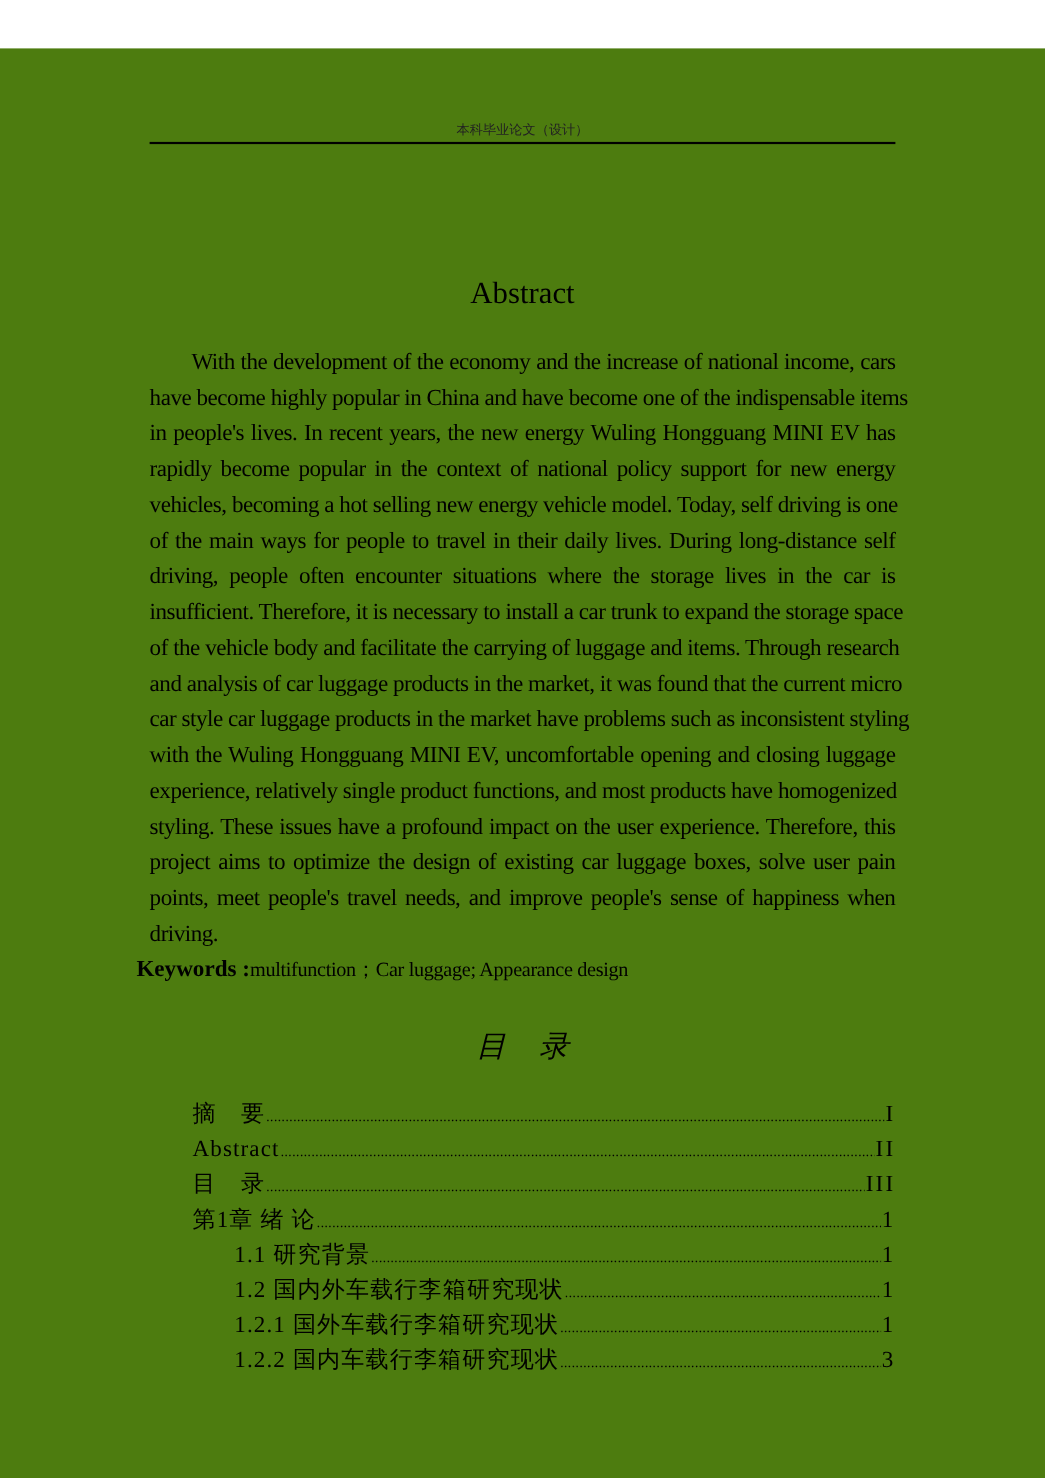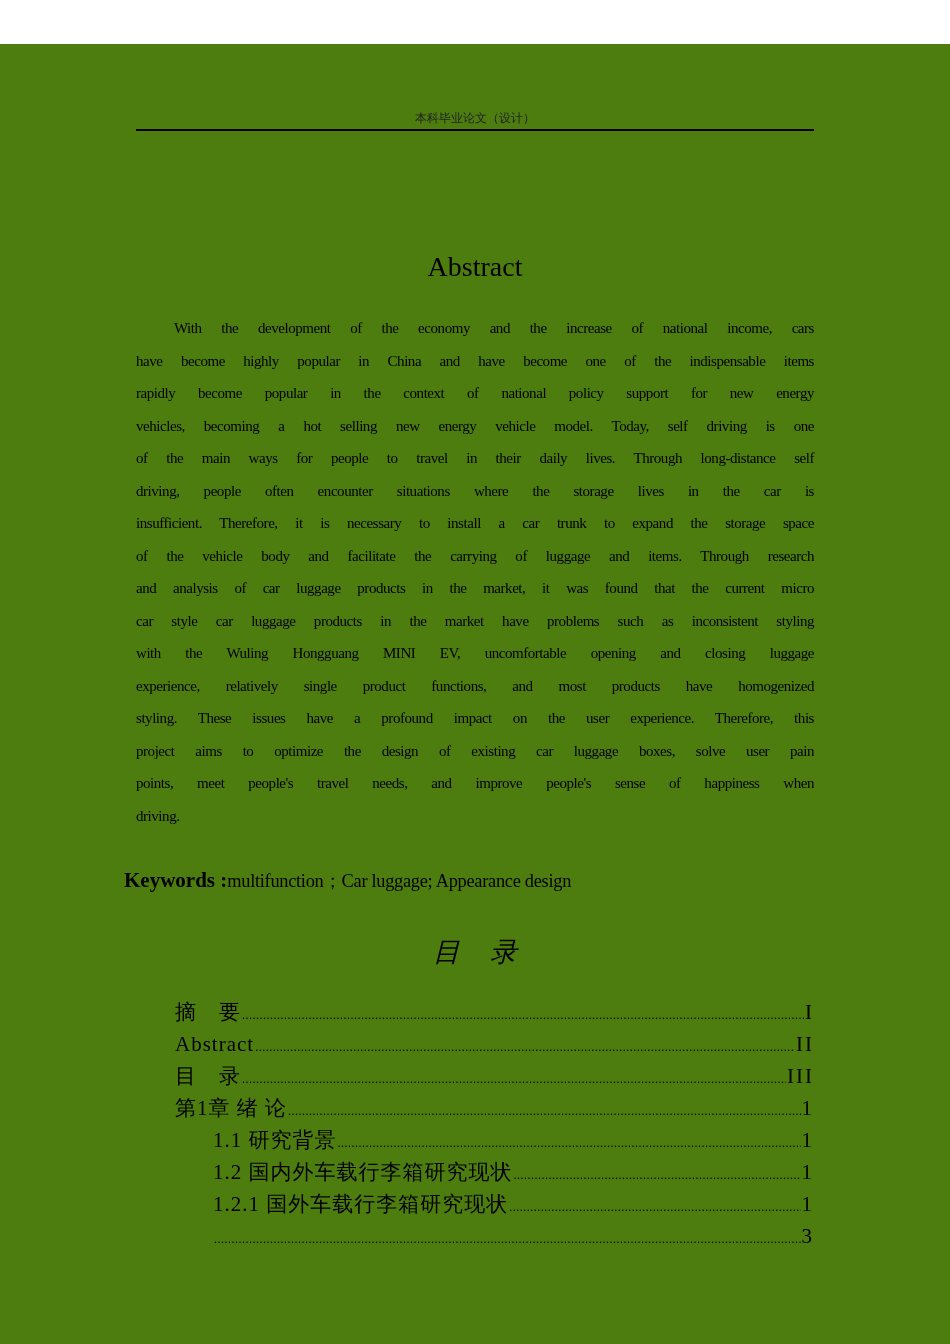--- a/index.html
+++ b/index.html
@@ -7,21 +7,21 @@
   .page { position: absolute; left: 0; top: 0; width: 950px; height: 1344px; background: #4d7c0f; margin-top: 44px; }
   .header-text {
     position: absolute; left: 136px; width: 678px; top: 66px;
     text-align: center; font-family: "DejaVu Serif", serif; font-size: 12px; line-height: 16px; color: #222;
   }
   .header-rule { position: absolute; left: 136px; width: 678px; top: 85px; height: 0; border-top: 2px solid #000; }
   .abstract-title {
     position: absolute; left: 136px; width: 678px; top: 205px;
     text-align: center; font-family: "Liberation Serif", serif; font-size: 28px; line-height: 36px;
   }
-  .body { position: absolute; left: 136px; width: 678px; top: 268px; font-family: "Liberation Serif", serif; font-size: 15px; }
+  .body { position: absolute; left: 136px; width: 678px; top: 268px; font-family: "Liberation Serif", serif; font-size: 21px; }
   .line {
     height: 32.5px; line-height: 32.5px; white-space: nowrap;
     text-align: justify; text-align-last: justify; letter-spacing: -0.45px;
   }
   .line.first { text-indent: 38px; }
   .line.last { text-align-last: left; }
   .keywords {
     position: absolute; left: 124px; top: 820px; font-family: "Liberation Serif", serif; line-height: 32px; white-space: nowrap;
   }
   .kw-label { font-weight: bold; font-size: 21px; }
@@ -47,23 +47,24 @@
 <div class="page">
 
   <div class="header-text">本科毕业论文（设计）</div>
   <div class="header-rule"></div>
 
   <h1 class="abstract-title" style="margin:0;font-weight:normal;">Abstract</h1>
 
   <div class="body">
     <div class="line first">With the development of the economy and the increase of national income, cars</div>
     <div class="line">have become highly popular in China and have become one of the indispensable items</div>
+    <div class="line">in people's lives. In recent years, the new energy Wuling Hongguang MINI EV has</div>
     <div class="line">rapidly become popular in the context of national policy support for new energy</div>
     <div class="line">vehicles, becoming a hot selling new energy vehicle model. Today, self driving is one</div>
-    <div class="line">of the main ways for people to travel in their daily lives. Through long-distance self</div>
+    <div class="line">of the main ways for people to travel in their daily lives. During long-distance self</div>
     <div class="line">driving, people often encounter situations where the storage lives in the car is</div>
     <div class="line">insufficient. Therefore, it is necessary to install a car trunk to expand the storage space</div>
     <div class="line">of the vehicle body and facilitate the carrying of luggage and items. Through research</div>
     <div class="line">and analysis of car luggage products in the market, it was found that the current micro</div>
     <div class="line">car style car luggage products in the market have problems such as inconsistent styling</div>
     <div class="line">with the Wuling Hongguang MINI EV, uncomfortable opening and closing luggage</div>
     <div class="line">experience, relatively single product functions, and most products have homogenized</div>
     <div class="line">styling. These issues have a profound impact on the user experience. Therefore, this</div>
     <div class="line">project aims to optimize the design of existing car luggage boxes, solve user pain</div>
     <div class="line">points, meet people's travel needs, and improve people's sense of happiness when</div>
@@ -106,18 +107,19 @@
       <span class="toc-label">1.2 国内外车载行李箱研究现状</span>
       <span class="toc-dots"></span>
       <span class="toc-page">1</span>
     </div>
     <div class="toc-row lvl2">
       <span class="toc-label">1.2.1 国外车载行李箱研究现状</span>
       <span class="toc-dots"></span>
       <span class="toc-page">1</span>
     </div>
     <div class="toc-row lvl2">
+      <span class="toc-label">1.2.2 国内车载行李箱研究现状</span>
       <span class="toc-dots"></span>
       <span class="toc-page">3</span>
     </div>
   </div>
 
 </div>
 
 </body></html>

